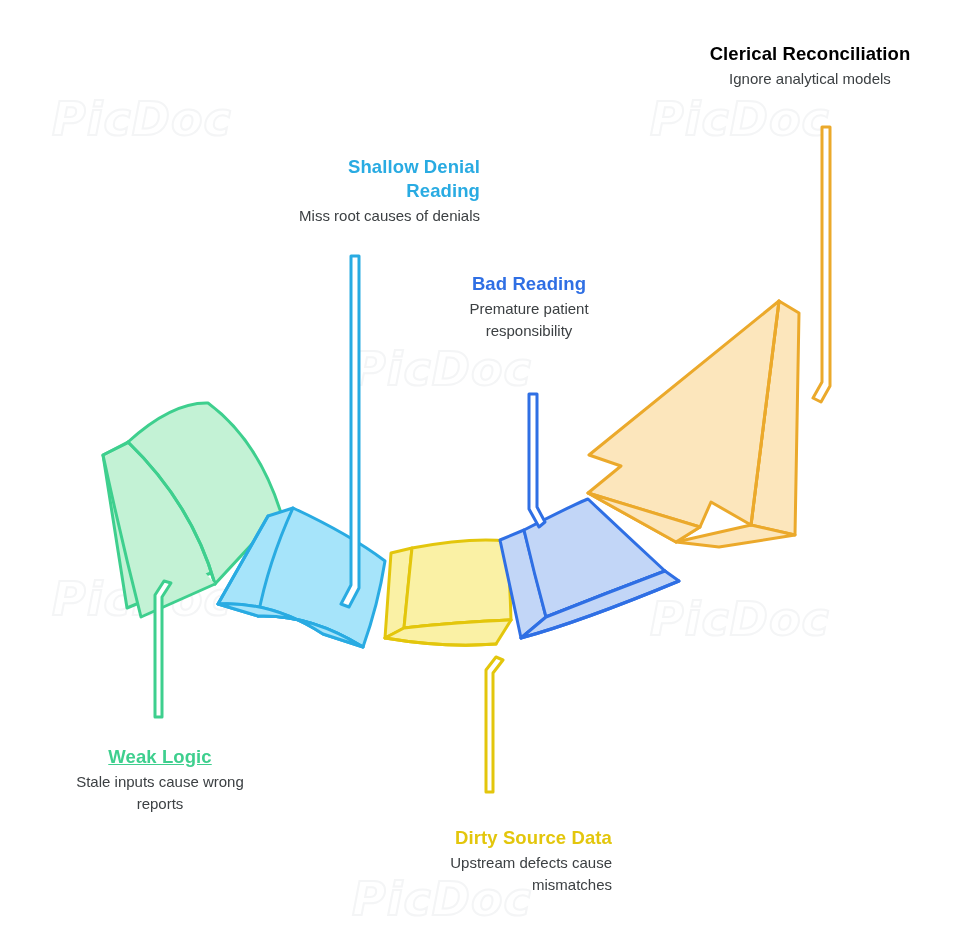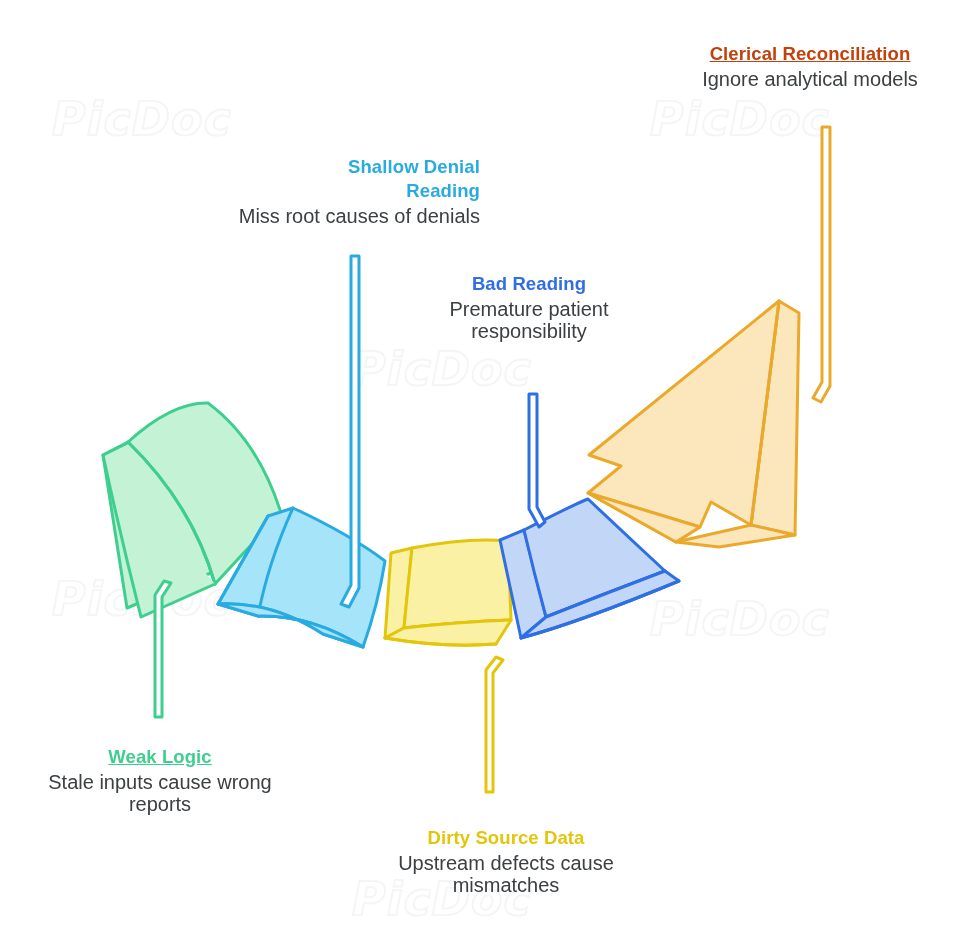--- a/index.html
+++ b/index.html
@@ -49,21 +49,21 @@
     user-select: none;
   }
   .label .title {
     font-size: 18.5px;
     font-weight: 700;
     line-height: 24px;
     margin: 0 0 2px 0;
     letter-spacing: .1px;
   }
   .label .sub {
-    font-size: 20px;
+    font-size: 15px;
     font-weight: 400;
     line-height: 22px;
     color: #3c4043;
     margin: 0;
   }
 </style>
 </head>
 <body>
 
 <div id="stage">
@@ -160,21 +160,21 @@
     <g>
       <path d="M529,394 L529,509 L539,527 L545,522 L537,507 L537,394 Z" fill="#ffffff" stroke="#2F6FE4" stroke-width="3" stroke-linejoin="round"></path>
     </g>
 
     <g>
       <path d="M822,127 L822,382 L813,398 L821,402 L830,386 L830,127 Z" fill="#ffffff" stroke="#EBA92B" stroke-width="3" stroke-linejoin="round"></path>
     </g>
   </svg>
 
   <div class="label" style="left:664px; top:42px; width:292px;">
-    <div class="title" style="color:#c2410c;text-decoration:underline;">Clerical Reconciliation</div>
+    <div class="title" style="color:#000000;">Clerical Reconciliation</div>
     <div class="sub">
       <div>Ignore analytical models</div>
     </div>
   </div>
 
   <div class="label" style="left:212px; top:155px; width:268px;text-align:right;">
     <div class="title" style="color:#29ABE2;">
       <div>Shallow Denial</div>
       <div>Reading</div>
     </div>
@@ -194,21 +194,21 @@
   </div>
 
   <div class="label" style="left:34px; top:745px; width:252px;">
     <div class="title" style="color:#3ECF8E;text-decoration:underline;">Weak Logic</div>
     <div class="sub">
       <div>Stale inputs cause wrong</div>
       <div>reports</div>
     </div>
   </div>
 
-  <div class="label" style="left:380px; top:826px; width:252px;">
+  <div class="label" style="left:360px; top:826px; width:252px;text-align:right;">
     <div class="title" style="color:#E3C60C;">Dirty Source Data</div>
     <div class="sub">
       <div>Upstream defects cause</div>
       <div>mismatches</div>
     </div>
   </div>
 
 </div>
 
 </body></html>

